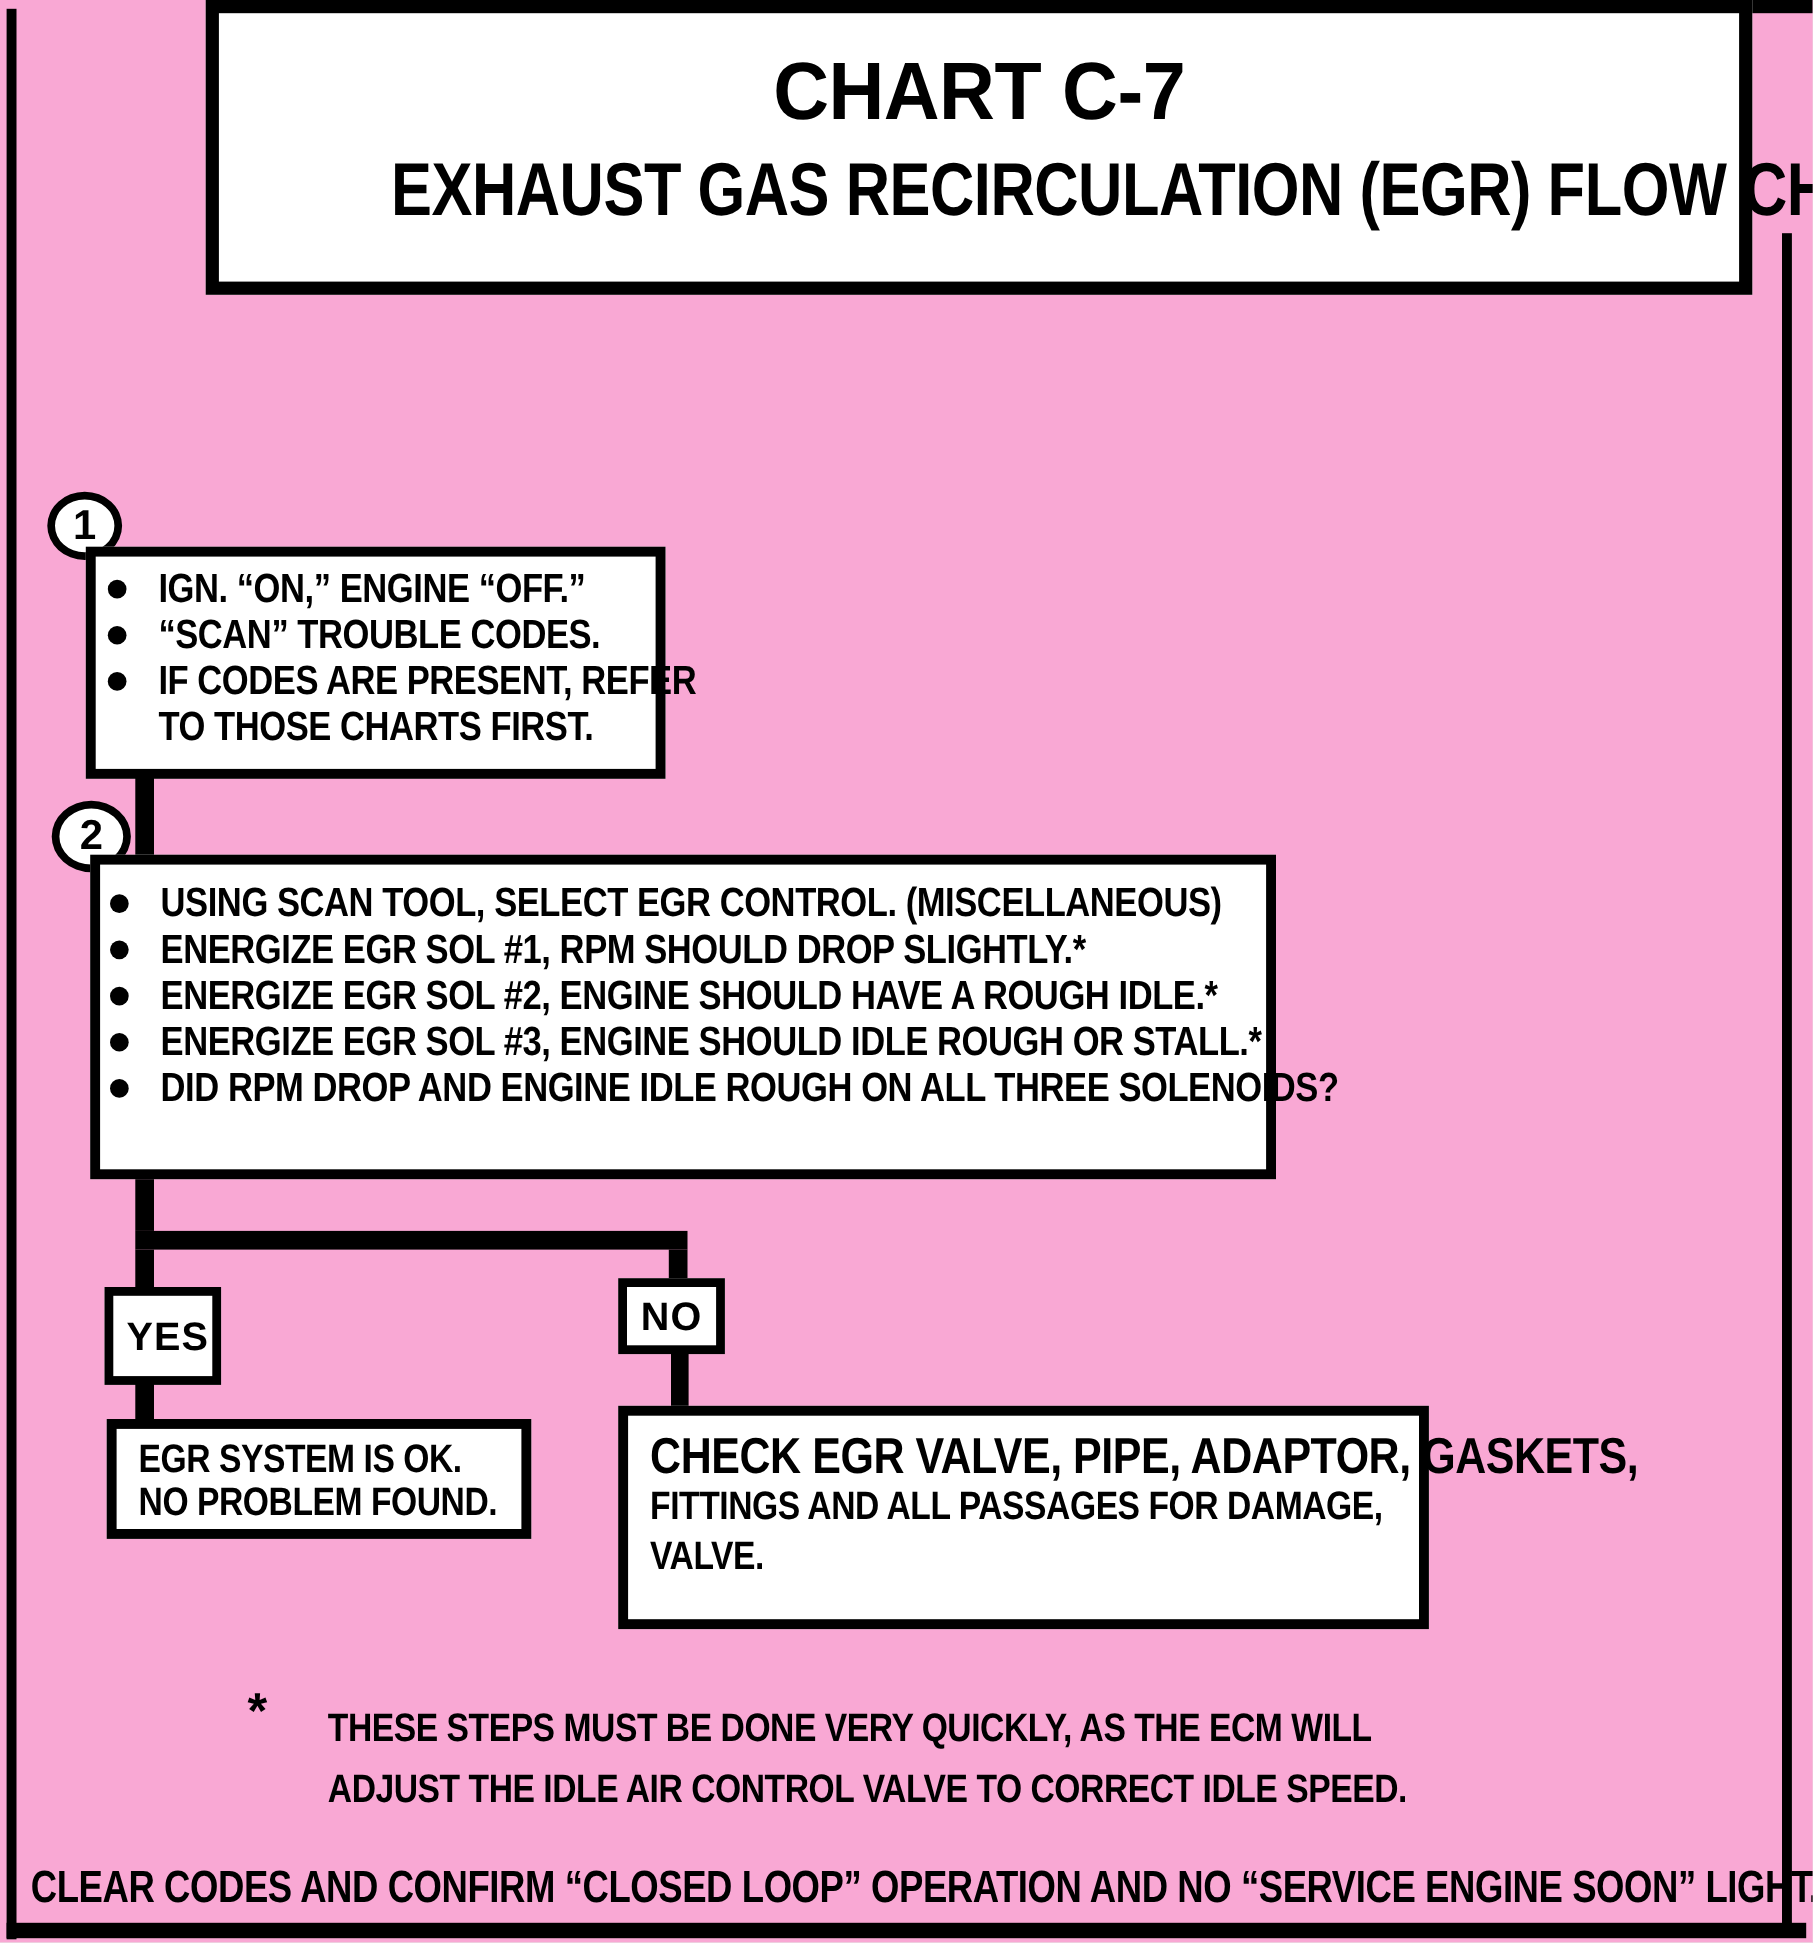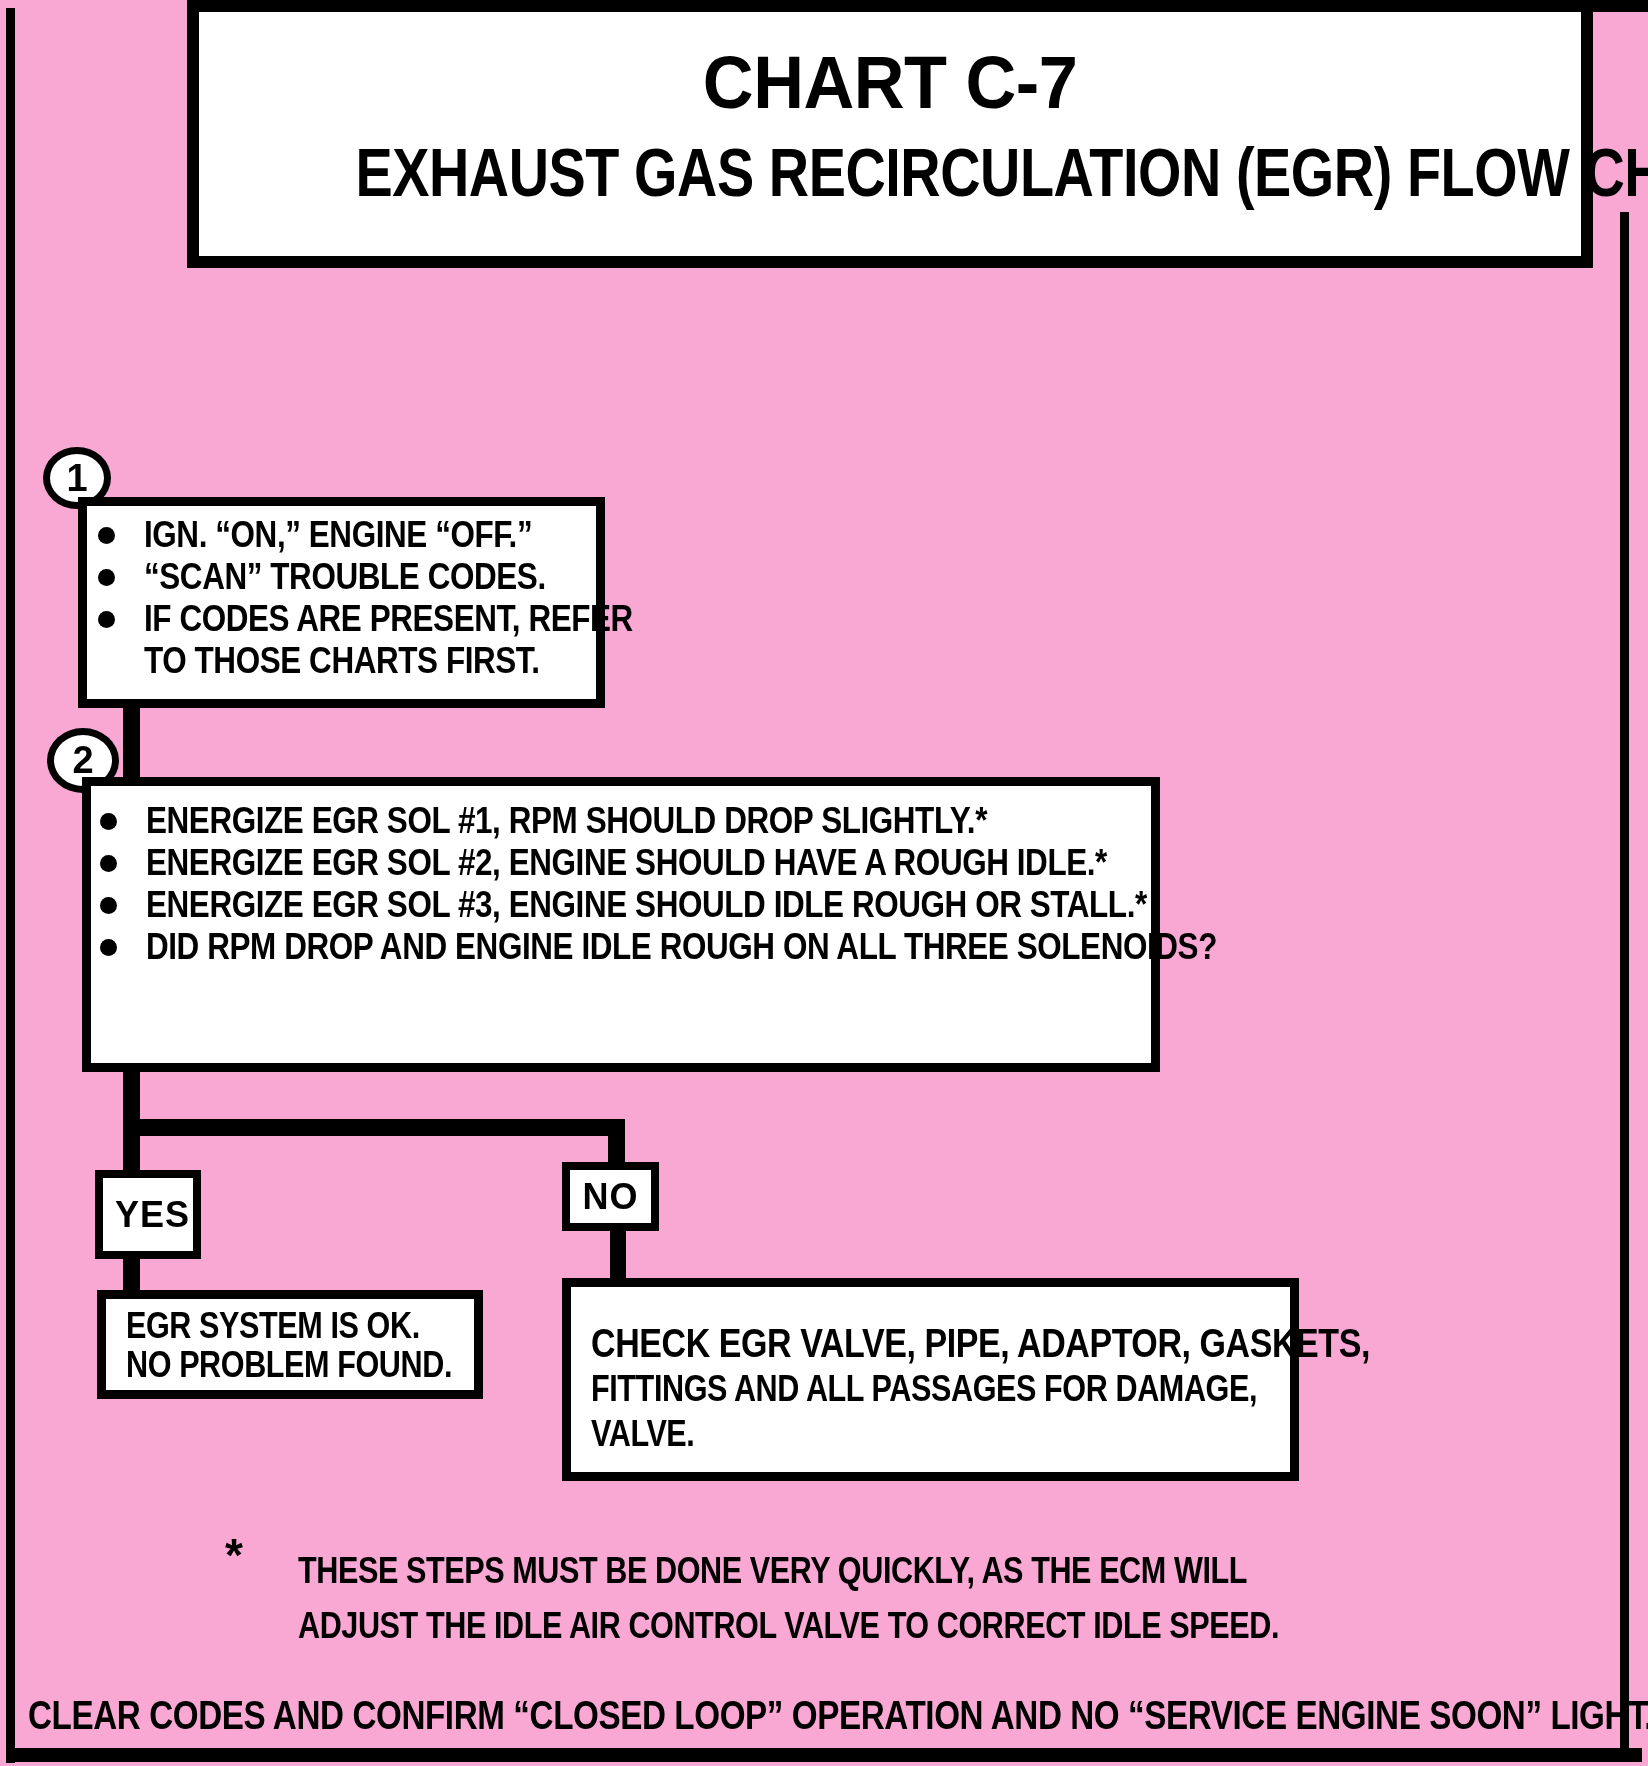--- a/index.html
+++ b/index.html
@@ -70,20 +70,24 @@
 
   <div class="abs ink" style="left:123px;top:705px;width:17px;height:76px;"></div>
 
   <div class="circle" style="left:47px;top:728px;width:58px;height:51px;">
     <span>2</span>
   </div>
   <div class="box" style="left:82px;top:777px;width:1078px;height:295px;"></div>
   <div class="abs" style="left:100px;top:800px;width:1040px;">
     <div class="row">
       <span class="dot"></span>
+      <span class="rowtxt"><span class="cond">USING SCAN TOOL, SELECT EGR CONTROL.  (MISCELLANEOUS)</span></span>
+    </div>
+    <div class="row">
+      <span class="dot"></span>
       <span class="rowtxt"><span class="cond">ENERGIZE EGR SOL #1, RPM SHOULD DROP SLIGHTLY.*</span></span>
     </div>
     <div class="row">
       <span class="dot"></span>
       <span class="rowtxt"><span class="cond">ENERGIZE EGR SOL #2, ENGINE SHOULD HAVE A ROUGH IDLE.*</span></span>
     </div>
     <div class="row">
       <span class="dot"></span>
       <span class="rowtxt"><span class="cond">ENERGIZE EGR SOL #3, ENGINE SHOULD IDLE ROUGH OR STALL.*</span></span>
     </div>
@@ -107,21 +111,21 @@
     <span>NO</span>
   </div>
   <div class="abs ink" style="left:610px;top:1230px;width:16px;height:49px;"></div>
 
   <div class="box" style="left:97px;top:1290px;width:386px;height:109px;display:flex;flex-direction:column;justify-content:center;padding-left:20px;">
     <div style="font-size:36px;line-height:39px;"><span class="cond">EGR SYSTEM IS OK.</span></div>
     <div style="font-size:36px;line-height:39px;"><span class="cond">NO PROBLEM FOUND.</span></div>
   </div>
 
   <div class="box" style="left:562px;top:1278px;width:737px;height:203px;padding:14px 0 0 20px;">
-    <div style="font-size:40px;line-height:45px;margin-top:20px;"><span class="cond">CHECK EGR VALVE, PIPE, ADAPTOR, GASKETS,</span></div>
+    <div style="font-size:46px;line-height:45px;"><span class="cond">CHECK EGR VALVE, PIPE, ADAPTOR, GASKETS,</span></div>
     <div style="font-size:36px;line-height:45px;"><span class="cond">FITTINGS AND ALL PASSAGES FOR DAMAGE,</span></div>
     <div style="font-size:36px;line-height:45px;"><span class="cond">VALVE.</span></div>
   </div>
 
   <div class="abs" style="left:225px;top:1528px;font-size:46px;">
     <span>*</span>
   </div>
   <div class="abs" style="left:298px;top:1543px;">
     <div style="font-size:36px;line-height:55px;"><span class="cond">THESE STEPS MUST BE DONE  VERY QUICKLY, AS THE ECM WILL</span></div>
     <div style="font-size:36px;line-height:55px;"><span class="cond">ADJUST THE IDLE AIR CONTROL VALVE TO CORRECT IDLE SPEED.</span></div>

